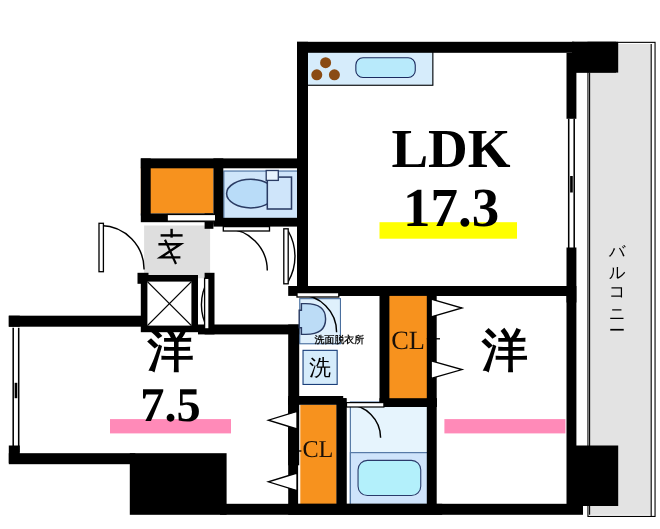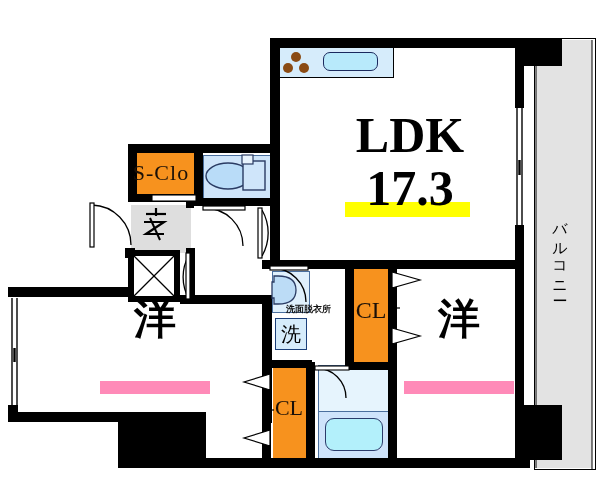--- a/index.html
+++ b/index.html
@@ -285,24 +285,24 @@
   </svg>
 
   <div class="hl" style="left:345px;top:202px;width:125px;height:15px;background:#ffff00;"></div>
   <div class="hl" style="left:100px;top:381px;width:110px;height:13px;background:#ff8ab8;"></div>
   <div class="hl" style="left:404px;top:381px;width:110px;height:13px;background:#ff8ab8;"></div>
 
   <div class="room-label" style="left:330px;top:110px;width:160px;font-size:50px;font-weight:bold;">LDK</div>
   <div class="room-label" style="left:330px;top:163px;width:160px;font-size:50px;font-weight:bold;">17.3</div>
 
   <div class="room-label" style="left:95px;top:298px;width:120px;font-size:42px;font-weight:bold;font-family:'DejaVu Sans',sans-serif;">洋</div>
+  <div class="room-label" style="left:95px;top:347px;width:120px;font-size:44px;font-weight:bold;">7.5</div>
 
   <div class="room-label" style="left:399px;top:298px;width:120px;font-size:42px;font-weight:bold;font-family:'DejaVu Sans',sans-serif;">洋</div>
 
-  <div class="box-label" style="left:128px;top:158px;width:66px;height:30px;font-size:22px;letter-spacing:1px;">S-Clo</div>
 
   <div class="box-label" style="left:351px;top:295px;width:40px;height:30px;font-size:24px;">CL</div>
 
   <div class="box-label" style="left:268px;top:394px;width:42px;height:28px;font-size:22px;">CL</div>
 
   <div class="jp-small" style="left:286px;top:303px;font-size:9px;font-weight:bold;color:#111;text-align:right;">洗面脱衣所</div>
 
   <div class="box-label" style="left:275px;top:318px;width:32px;height:32px;font-size:20px;font-family:'DejaVu Sans',sans-serif;color:#000;">洗</div>
 
   <div class="vtext" style="left:550px;top:212px;font-size:15px;">バルコニー</div>

